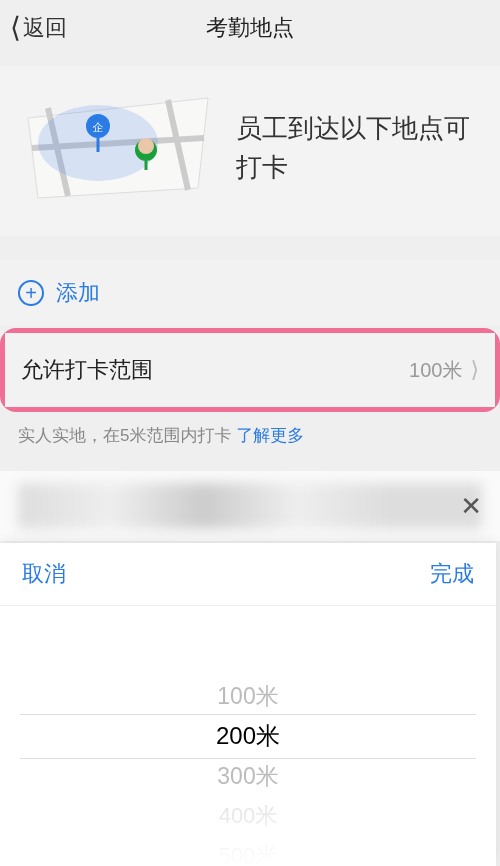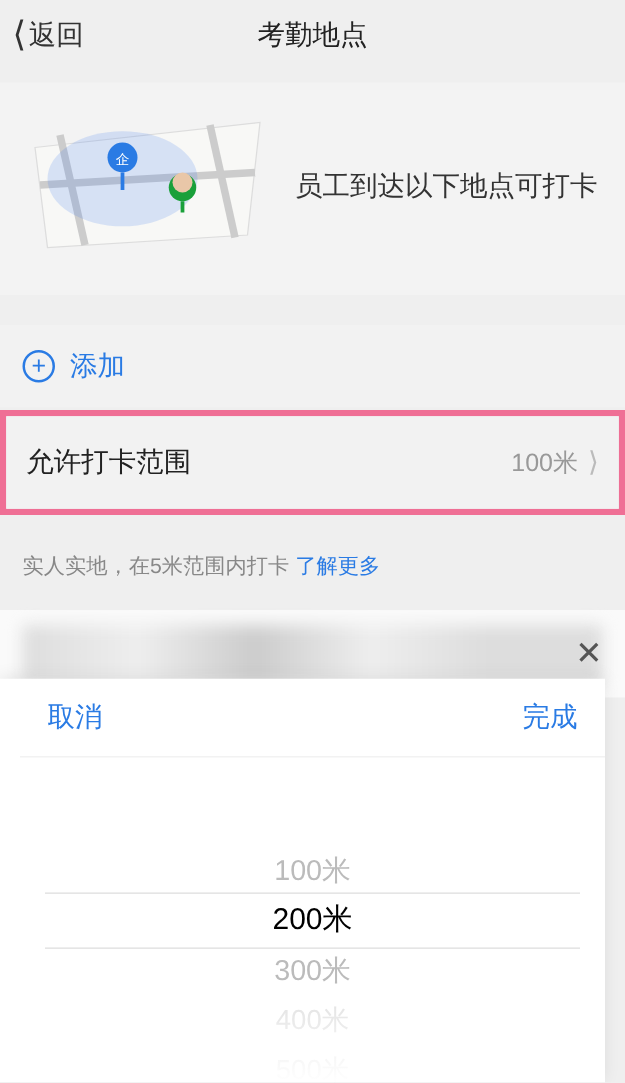--- a/index.html
+++ b/index.html
@@ -9,44 +9,44 @@
   
   .header { height: 56px; display: flex; align-items: center; justify-content: center; position: relative; background: #efefef; }
   .back { position: absolute; left: 10px; top: 0; height: 56px; display: flex; align-items: center; font-size: 22px; color: #333; }
   .back .chev { font-size: 28px; line-height: 1; margin-right: 2px; color: #333; }
   .title { font-size: 22px; color: #222; font-weight: 400; }
 
   
   .info-card { margin: 10px 0 0 0; background: #f3f3f3; padding: 22px 18px 28px 18px; display: flex; align-items: center; gap: 18px; }
   .map-illus { width: 200px; height: 120px; position: relative; }
   .map-illus svg { width: 100%; height: 100%; }
-  .info-text { flex: 1; font-size: 22px; color: #333; line-height: 1.5; }
+  .info-text { flex: 1; font-size: 26px; color: #333; line-height: 1.5; }
 
   
   .add-row { margin-top: 24px; background: #f2f2f2; padding: 18px 18px; display: flex; align-items: center; gap: 12px; font-size: 22px; color: #2a7be4; }
   .plus-icon { width: 26px; height: 26px; border: 2px solid #2a7be4; border-radius: 50%; display: flex; align-items: center; justify-content: center; font-size: 20px; line-height: 1; color: #2a7be4; }
 
   
-  .highlight-wrap { margin-top: 2px; border: 5px solid #ef6f95; border-radius: 0; padding: 0; }
+  .highlight-wrap { margin-top: 2px; border: 5px solid #ef6f95; border-radius: 16px; padding: 0; }
   .range-row { background: #f2f2f2; padding: 22px 16px; display: flex; align-items: center; justify-content: space-between; }
   .range-label { font-size: 22px; color: #222; }
   .range-right { display: flex; align-items: center; gap: 8px; color: #999; font-size: 20px; }
   .range-right .chev { font-size: 22px; color: #bbb; }
 
   
-  .hint { padding: 12px 18px; font-size: 17px; color: #888; background: #efefef; margin-top: 17px; }
+  .hint { padding: 12px 18px; font-size: 17px; color: #888; background: #efefef; }
   .hint a { color: #2a7be4; text-decoration: none; }
 
   
   .blur-row { margin-top: 12px; background: #fafafa; height: 70px; position: relative; display: flex; align-items: center; padding: 0 18px; }
   .blur-content { flex: 1; height: 46px; filter: blur(6px); background: linear-gradient(90deg, #ddd 0%, #eee 20%, #ccc 40%, #eee 60%, #ddd 80%); border-radius: 4px; }
   .close-x { position: absolute; right: 18px; top: 50%; transform: translateY(-50%); font-size: 26px; color: #555; }
 
   
-  .sheet { position: absolute; left: 0; right: 16px; bottom: 0; background: #fff; box-shadow: 0 -2px 12px rgba(0,0,0,0.08); padding-left: 16px; }
+  .sheet { position: absolute; left: 0; right: 4px; bottom: 0; background: #fff; box-shadow: 0 -2px 12px rgba(0,0,0,0.08); }
   .sheet-bar { display: flex; justify-content: space-between; align-items: center; padding: 16px 22px; border-bottom: 1px solid #eee; }
   .sheet-btn { font-size: 22px; color: #2a7be4; background: none; border: none; }
   .picker { height: 260px; position: relative; overflow: hidden; }
   .picker-list { position: absolute; left: 0; right: 0; top: 50%; transform: translateY(-42px); text-align: center; }
   .picker-item { height: 40px; line-height: 40px; font-size: 22px; color: #ddd; }
   .picker-item.near { color: #bbb; font-size: 23px; }
   .picker-item.sel { color: #000000; font-size: 24px; }
   .picker::before, .picker::after {
     content: ""; position: absolute; left: 20px; right: 20px; height: 1px; background: #ddd;
   }

